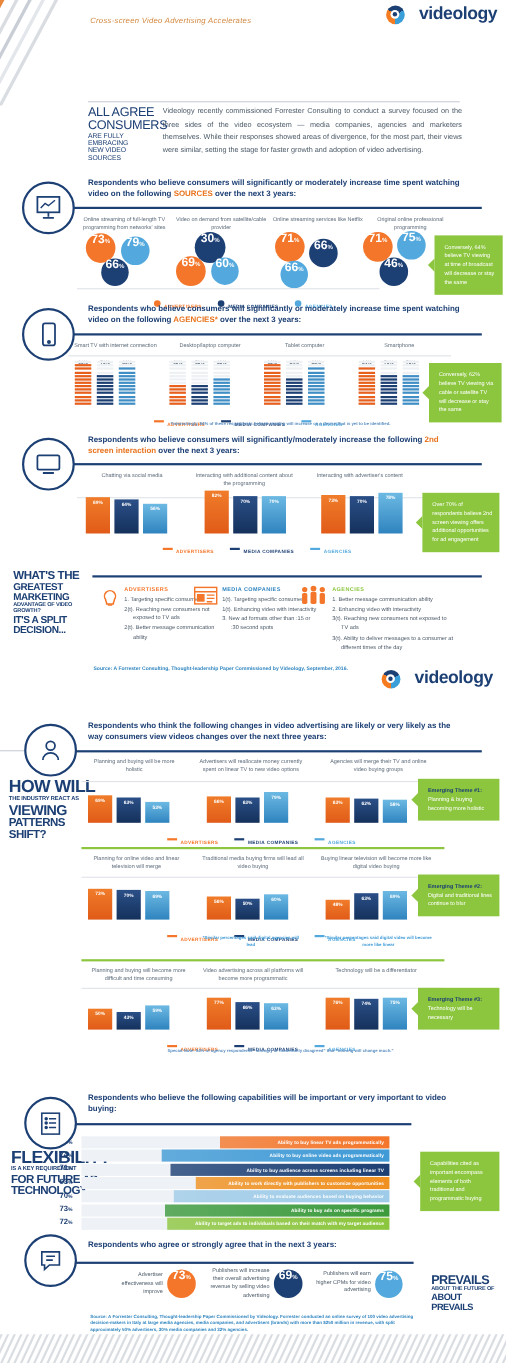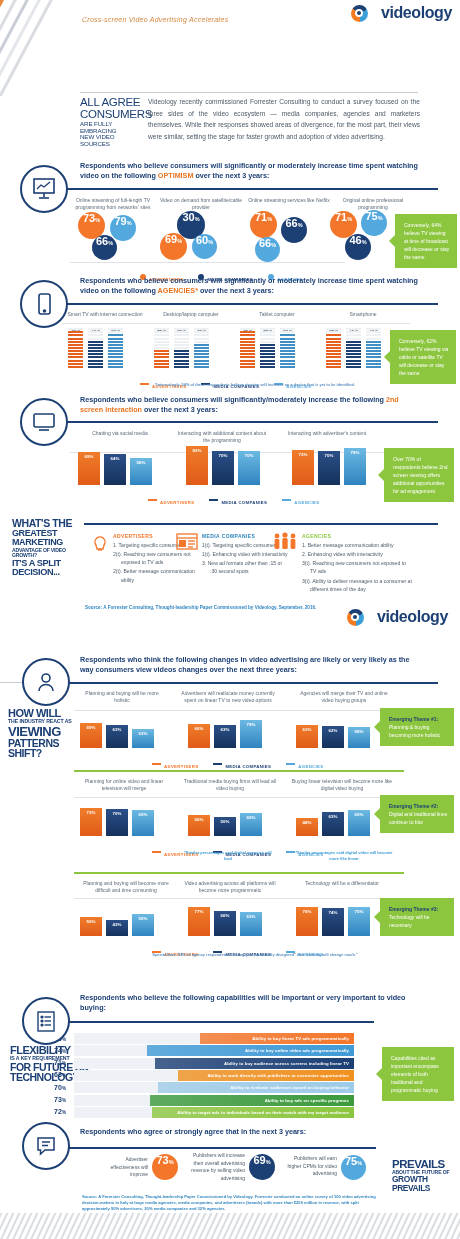--- a/index.html
+++ b/index.html
@@ -102,21 +102,21 @@
   .sd-title .c { display:block; font-size:5.1px; letter-spacing:-0.2px; }
   .sd-title .d { display:block; font-size:9.2px; letter-spacing:-0.4px; }
   .col-h { position:absolute; font-size:5px; font-weight:700; letter-spacing:0.4px; }
   .col-h.adv { color:#f4762a; } .col-h.med { color:#2f84bf; } .col-h.agy { color:#8cc63e; }
   .col-list { position:absolute; font-size:5.1px; color:#4c5a68; line-height:1.6; width:86px; }
   .col-list li { margin-bottom: 1px; list-style: none; text-indent: -8px; padding-left: 8px; }
   .src { position:absolute; font-size:4.6px; font-weight:700; color:#2f84bf; }
 
   
   .vhead { position:absolute; color:#1c3f74; font-weight:700; line-height:1.02; width:80px; }
-  .vhead .x1{display:block;font-size:11px;letter-spacing:-0.5px;}
+  .vhead .x1{display:block;font-size:16px;letter-spacing:-0.5px;}
   .vhead .x2{display:block;font-size:5.2px;letter-spacing:-0.1px;}
   .vhead .x3{display:block;font-size:13px;letter-spacing:-0.5px;}
   .vhead .x4{display:block;font-size:10.5px;letter-spacing:-0.5px;}
 
   
   .hrow { position:absolute; height:11px; }
   .hrow .pct { position:absolute; left:0; top:1.5px; width:30px; text-align:right; font-size:7px; font-weight:700; color:#1c3f74; }
   .hrow .pct i { font-style:normal; font-size:4.6px; }
   .hrow .track { position:absolute; left:38px; top:0; height:11px; background:#eef2f6; width:280px; }
   .hrow .hfill { position:absolute; top:0; height:11px; right:0; color:#fff;
@@ -164,21 +164,21 @@
     <div class="circ" style="left:20px;top:10px;">
       <svg width="26" height="26" viewBox="0 0 26 26" fill="none" stroke="#1c3f74" stroke-width="1.6">
         <rect x="3" y="3" width="20" height="14"></rect>
           <polyline points="6,13 10,9 13,11 19,6" stroke-width="1.3"></polyline>
         <line x1="13" y1="17" x2="13" y2="21"></line>
           <line x1="8" y1="22" x2="18" y2="22"></line>
       </svg>
     </div>
     <div class="axis" style="left:62px;top:33px;width:376px;"></div>
     <div class="qtext" style="left:80px;top:6px;width:340px;">
-      <span>Respondents who believe consumers will significantly or moderately increase time spent watching video on the following </span><span class="hi">OPTIMISM</span><span> over the next 3 years:</span>
+      <span>Respondents who believe consumers will significantly or moderately increase time spent watching video on the following </span><span class="hi">SOURCES</span><span> over the next 3 years:</span>
     </div>
 
     <div class="colhead" style="left:70px;top:42px;width:86px;">Online streaming of full-length TV programming from networks' sites</div>
     <div class="colhead" style="left:158px;top:42px;width:86px;">Video on demand from satellite/cable provider</div>
     <div class="colhead" style="left:246px;top:42px;width:86px;">Online streaming services like Netflix</div>
     <div class="colhead" style="left:330px;top:42px;width:86px;">Original online professional programming</div>
 
     <div class="bub c-adv" style="left:78px;top:57px;width:27px;height:27px;">
       <em>73</em>
         <i>%</i>
@@ -977,21 +977,21 @@
           <line x1="8" y1="8" x2="16" y2="8"></line>
           <line x1="8" y1="11.5" x2="14" y2="11.5"></line>
       </svg>
     </div>
     <div class="axis" style="left:64px;top:37px;width:312px;"></div>
     <div class="qtext" style="left:80px;top:17px;width:300px;">Respondents who agree or strongly agree that in the next 3 years:</div>
 
     <div class="opt-title" style="top:48px;">
       <span class="o1">PREVAILS</span>
       <span class="o2">ABOUT THE FUTURE OF</span>
-      <span class="o3">GROWTH PREVAILS</span>
+      <span class="o3">ABOUT PREVAILS</span>
     </div>
 
     <div class="opt-lab" style="left:96px;top:46px;width:52px;">Advertiser effectiveness will improve</div>
     <div class="bub c-adv" style="left:152px;top:44px;width:26px;height:26px;">
       <em>73</em>
         <i>%</i>
       </div>
 
     <div class="opt-lab" style="left:183px;top:42px;width:62px;">Publishers will increase their overall advertising revenue by selling video advertising</div>
     <div class="bub c-med" style="left:249px;top:44px;width:26px;height:26px;">

